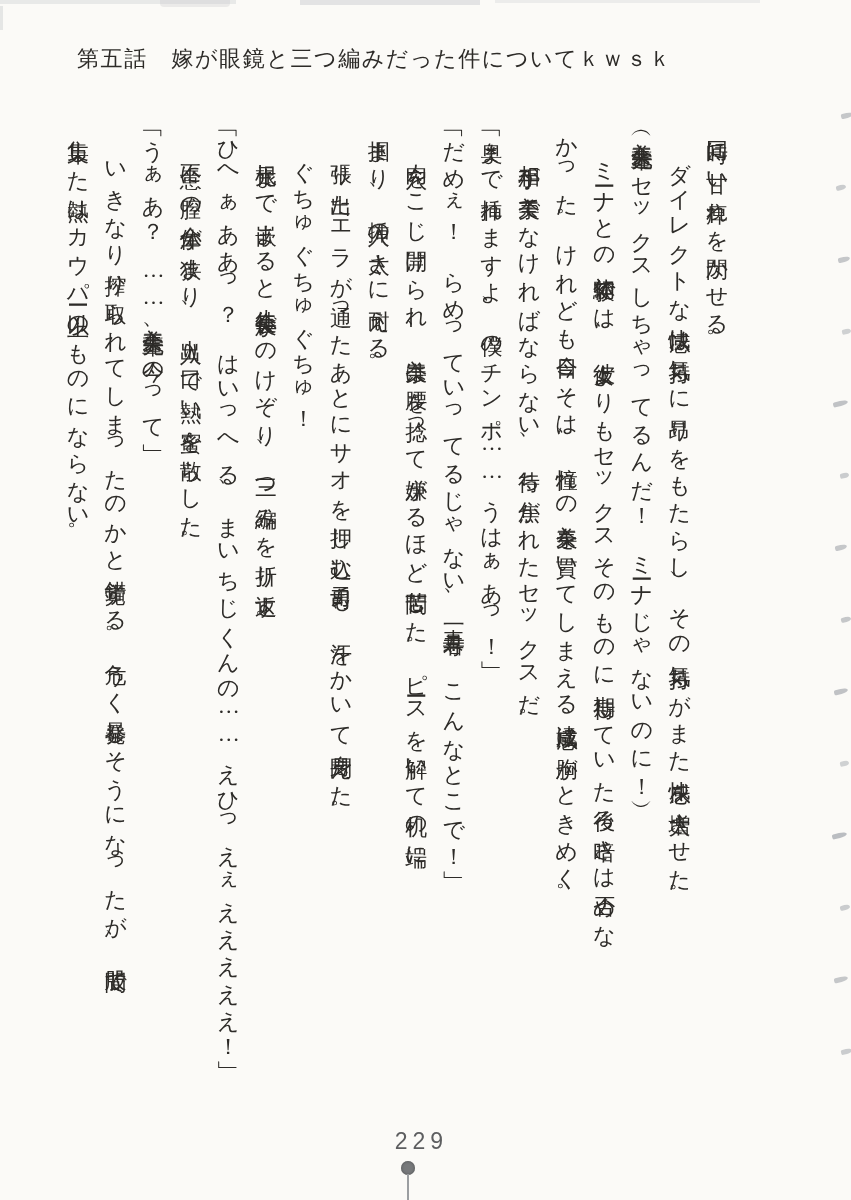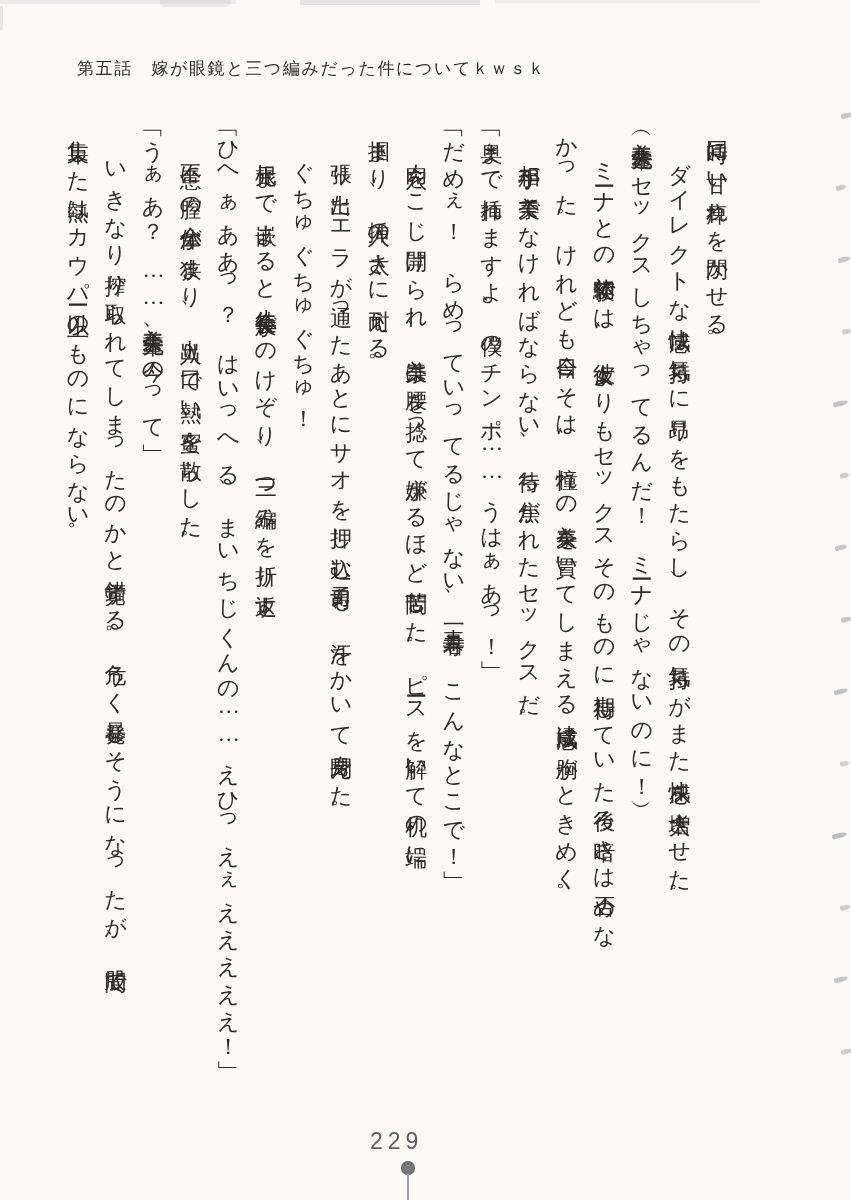--- a/index.html
+++ b/index.html
@@ -2,36 +2,36 @@
 <html style="--background: #fbfaf7; --text: #2d2b28; --page_number: #5d5e60; --artifact: #8f949c;"><head>
 <meta charset="utf-8">
 <style>
   html,body{margin:0;padding:0;}
   body{
     width:851px;height:1200px;position:relative;overflow:hidden;
     background:var(--background,#fbfaf7);
     font-family:"Liberation Serif","DejaVu Serif",serif;
   }
   .chapter-title{
-    position:absolute;left:77px;top:57px;
-    font-size:17px;letter-spacing:1.6px;color:var(--text,#2d2b28);
+    position:absolute;left:77px;top:44px;
+    font-size:22px;letter-spacing:1.6px;color:var(--text,#2d2b28);
     white-space:nowrap;
   }
   .body-text{
     position:absolute;top:123px;left:58px;width:678px;height:1010px;
     writing-mode:vertical-rl;text-orientation:upright;
     color:var(--text,#2d2b28);
   }
   p.vcol{
     margin:0;font-size:22px;line-height:37.6px;letter-spacing:2.3px;
     white-space:nowrap;
   }
   p.vcol.indent{text-indent:24px;}
   .page-number{
-    position:absolute;left:370px;top:1128px;width:78px;text-align:left;
+    position:absolute;left:370px;top:1128px;width:78px;text-align:right;
     font-family:"Liberation Sans","DejaVu Sans",sans-serif;
     font-size:23px;letter-spacing:5px;color:var(--page_number,#5d5e60);
   }
   .pin-head{
     position:absolute;left:401px;top:1161px;width:14px;height:14px;
     border-radius:50%;background:#77797b;
     box-shadow:inset 0 0 3px #4c4d4f;
   }
   .pin-needle{
     position:absolute;left:407px;top:1174px;width:2px;height:26px;

